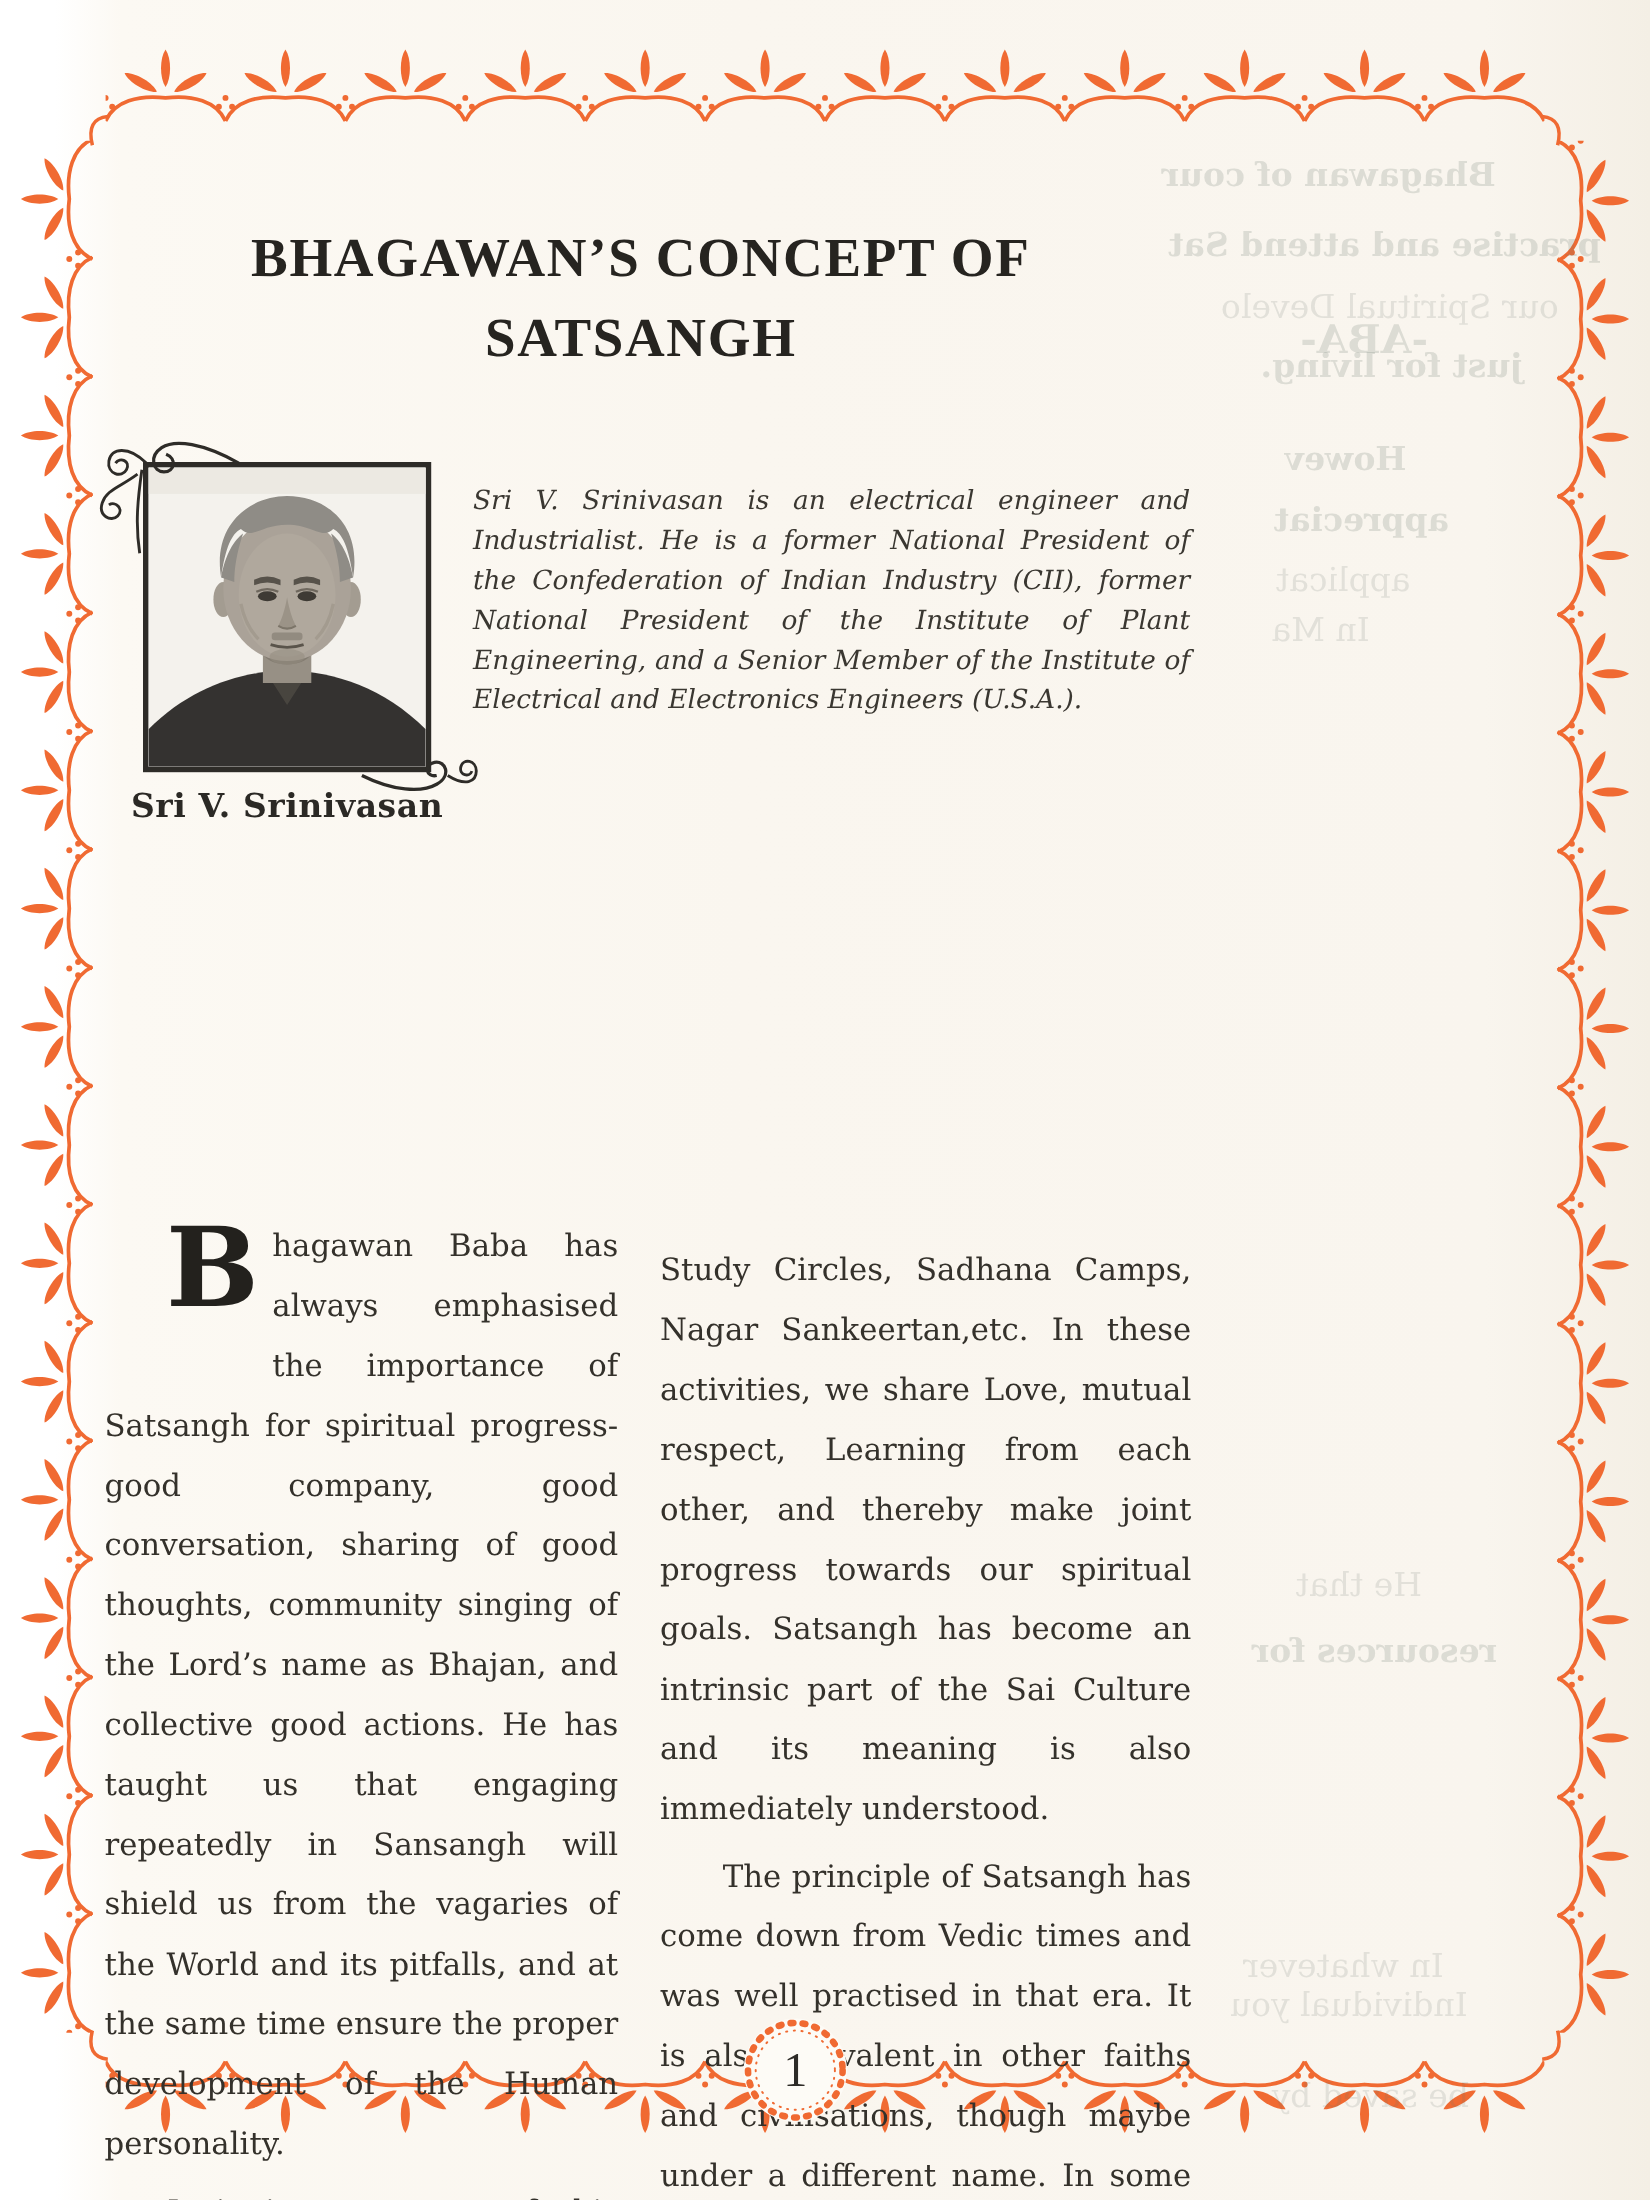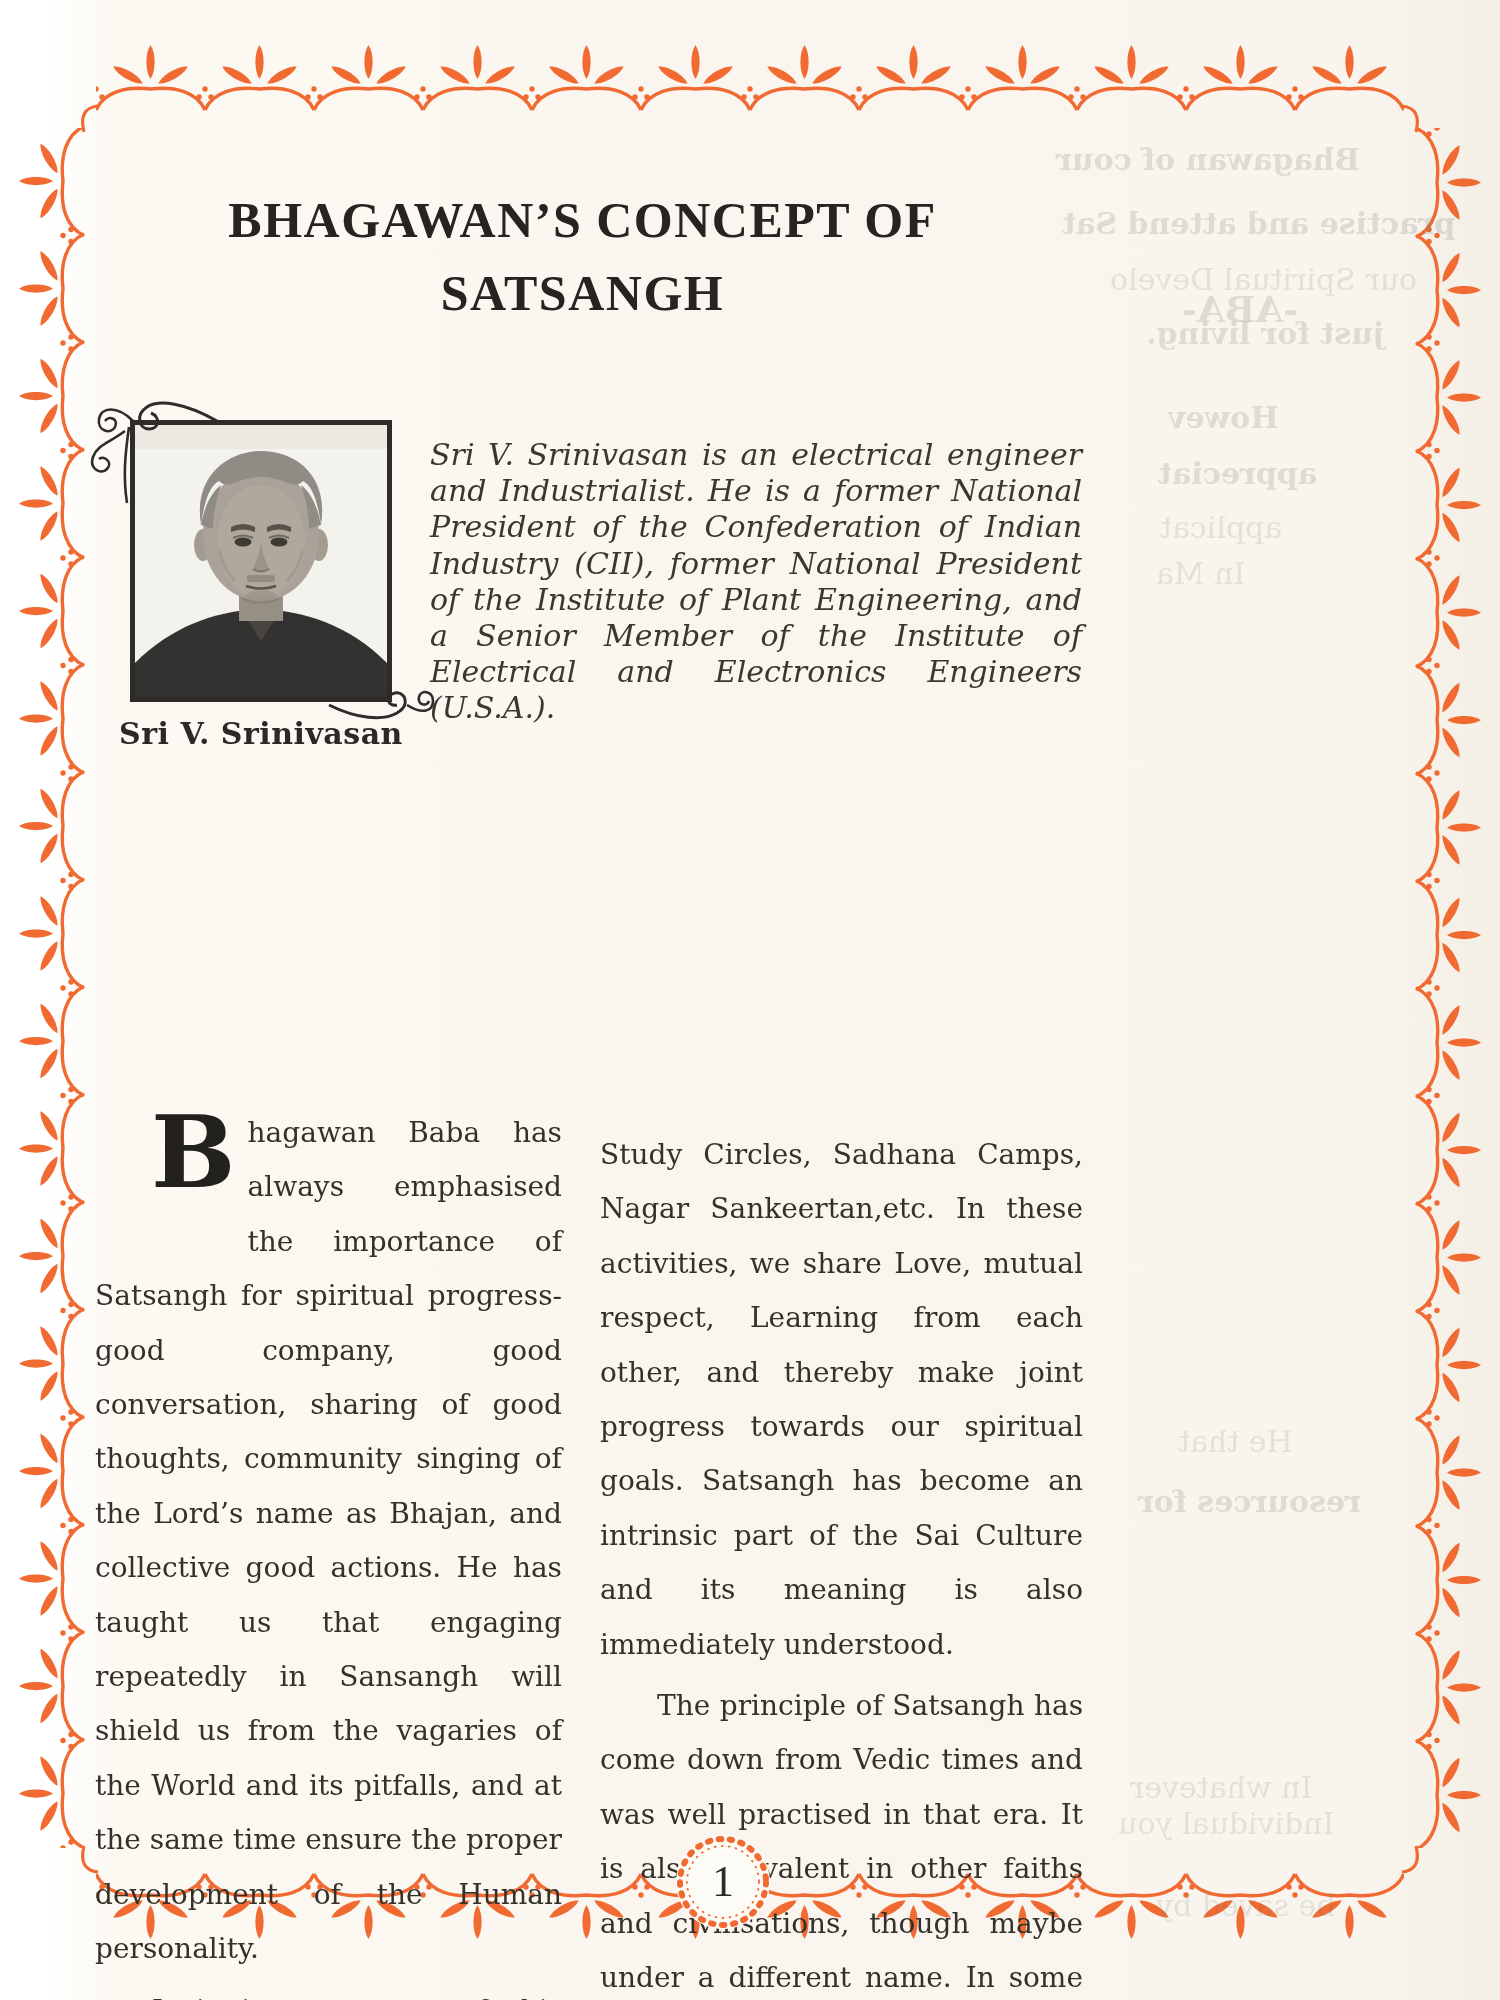--- a/index.html
+++ b/index.html
@@ -15,40 +15,40 @@
   }
 
   svg.border-orn{ position:absolute; color:var(--accent); }
   .b-top   { left:96px;  top:44px;   width:1308px; height:70px; }
   .b-bottom{ left:96px;  top:1870px; width:1308px; height:70px; }
   .b-left  { left:18px;  top:128px;  width:70px;  height:1720px; }
   .b-right { left:1412px;top:128px;  width:70px;  height:1720px; }
   svg.corner{ position:absolute; width:34px; height:34px; color:var(--accent); }
 
   .title{
-    position:absolute; left:95px; top:184px; width:975px;
+    position:absolute; left:95px; top:198px; width:975px;
     text-align:center; font-family:"Liberation Serif", serif;
     font-weight:bold; font-size:50px; line-height:73px;
     letter-spacing:1.5px; color:#262420;
   }
 
   .photo-frame{
     position:absolute; left:130px; top:420px; width:262px; height:282px;
     border:5px solid #2e2c28; background:#f5f3ef;
   }
   .flourish{ position:absolute; color:#2e2c28; }
   .caption{
     position:absolute; left:118px; top:716px; width:286px;
     text-align:center; font-weight:bold; font-size:30px; color:#2b2925;
     letter-spacing:0.5px;
   }
 
   .bio{
     position:absolute; left:430px; top:437px; width:652px;
-    font-style:italic; font-size:30px; line-height:36.2px;
+    font-style:italic; font-size:24px; line-height:36.2px;
     text-align:justify; color:#3a3731;
   }
 
   .col{
     position:absolute; text-align:justify; font-size:28px;
     line-height:54.4px; color:var(--ink);
   }
   .col-left { left:95px;  top:1106px; width:467px; }
   .col-right{ left:600px; top:1128px; width:483px; }
   .col p.indent{ text-indent:57px; margin-top:7px; }

